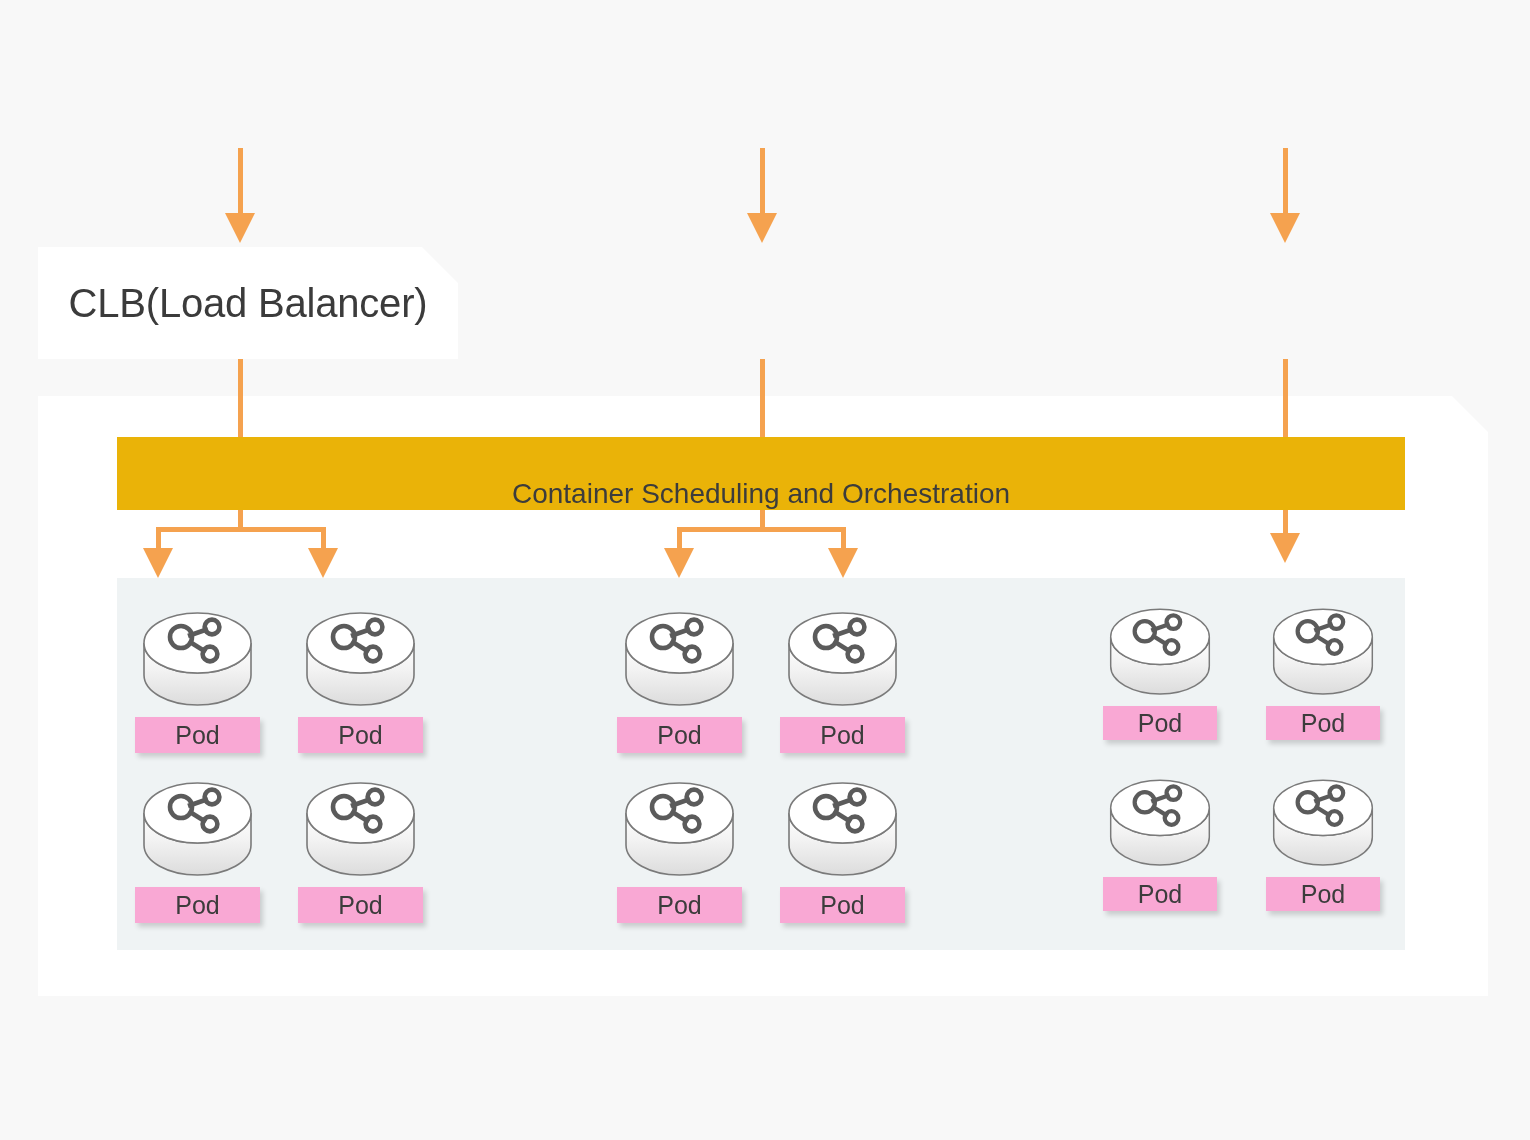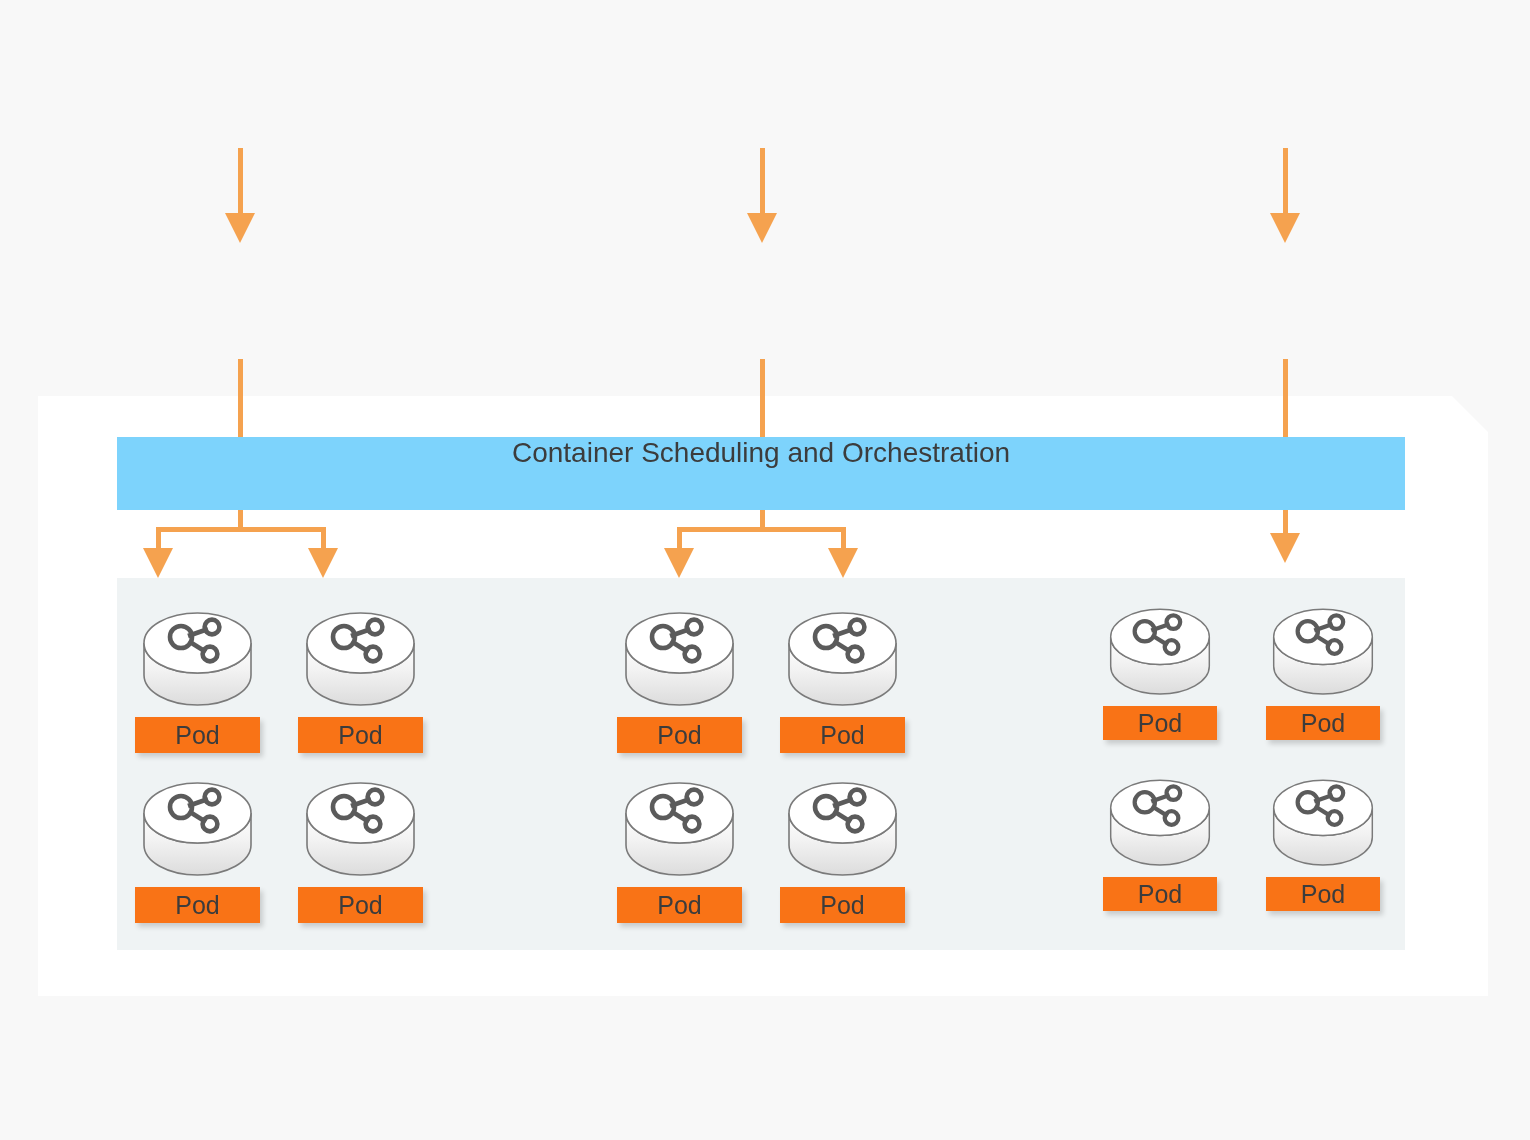--- a/index.html
+++ b/index.html
@@ -61,23 +61,23 @@
     background: #ffffff;
   }
 
   
   #orchestration-bar {
     position: absolute;
     left: 117px;
     top: 437px;
     width: 1288px;
     height: 73px;
-    background: #7dd3fc;
+    background: #eab308;
     display: flex;
-    align-items: flex-start;
+    align-items: flex-end;
     justify-content: center;
   }
   #orchestration-label {
     font-size: 28px;
     color: #3c3c3c;
     white-space: nowrap;
   }
 
   
   #pods-panel {
@@ -92,21 +92,21 @@
   
   .pod {
     position: absolute;
   }
   .pod-cyl {
     position: absolute;
     left: 0; top: 0;
   }
   .pod-label {
     position: absolute;
-    background: #f97316;
+    background: #f9a8d4;
     box-shadow: 3px 4px 5px rgba(0,0,0,0.16);
     display: flex;
     align-items: center;
     justify-content: center;
   }
   .pod-label-text {
     font-size: 25px;
     color: #3c3c3c;
     line-height: 1;
   }
@@ -134,20 +134,25 @@
 
   <div class="conn conn-v" style="left:238px; top:148px; height:68px;"></div>
   <div class="arrow-head" style="left:225px; top:213px;"></div>
 
   <div class="conn conn-v" style="left:760px; top:148px; height:68px;"></div>
   <div class="arrow-head" style="left:747px; top:213px;"></div>
 
   <div class="conn conn-v" style="left:1283px; top:148px; height:68px;"></div>
   <div class="arrow-head" style="left:1270px; top:213px;"></div>
 
+  <div class="notch-card top-node" id="node-clb" style="left:38px; top:247px; width:420px;">
+    <div class="notch-card-inner">
+      <span class="top-node-label">CLB(Load Balancer)</span>
+    </div>
+  </div>
 
 
 
   <div class="notch-card" id="cluster-container"></div>
 
   <div class="conn conn-v" style="left:238px; top:359px; height:169px;"></div>
   <div class="conn conn-v" style="left:760px; top:359px; height:169px;"></div>
   <div class="conn conn-v" style="left:1283px; top:359px; height:175px;"></div>
 
   <div id="orchestration-bar">

